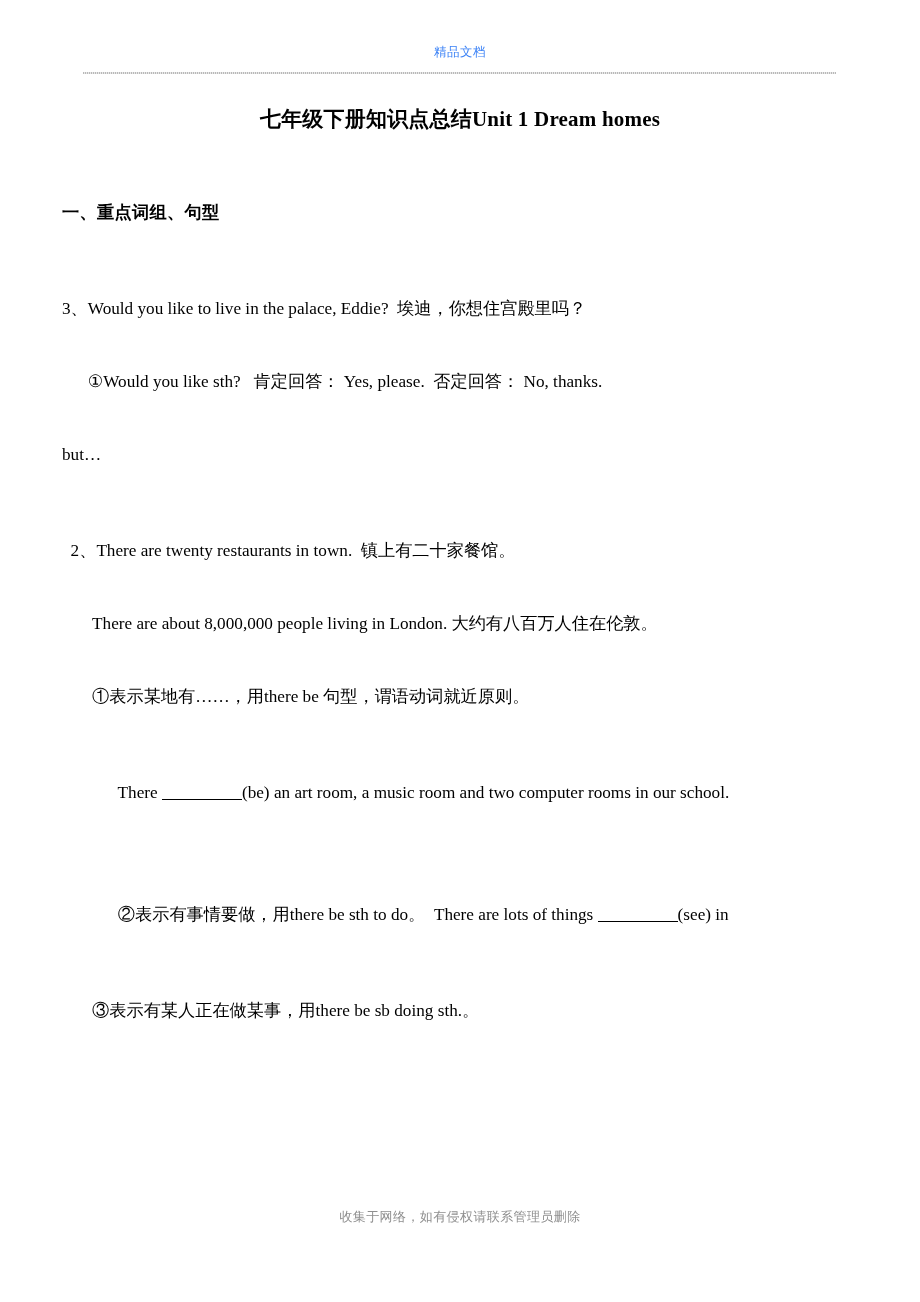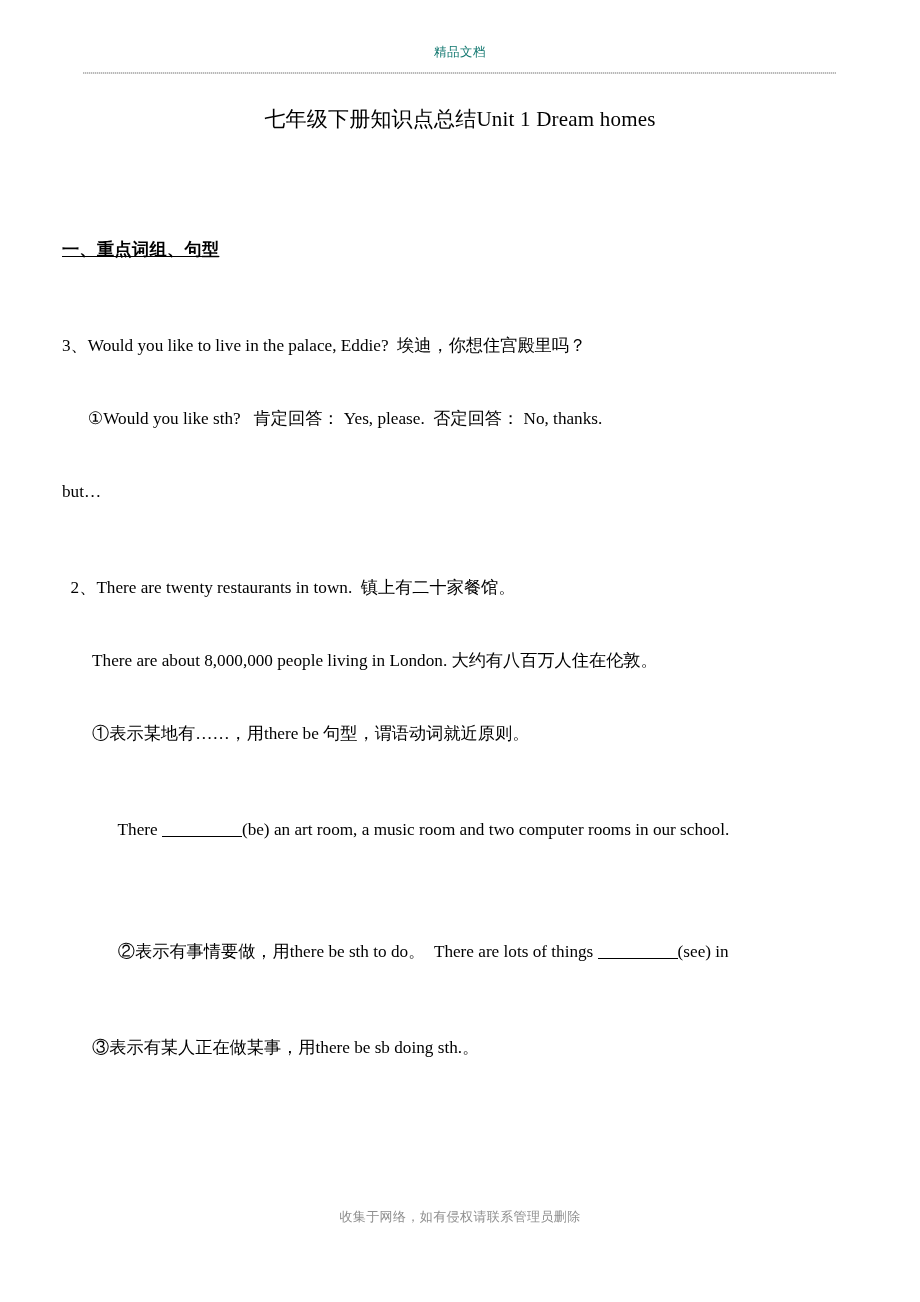--- a/index.html
+++ b/index.html
@@ -23,21 +23,21 @@
   }
 
   
   .doc-header {
     position: absolute;
     left: 83px;
     top: 46px;
     width: 754px;
     text-align: center;
     font-size: 12.5px;
-    color: #0f766e;
+    color: #3b82f6;
     letter-spacing: 0.5px;
     line-height: 1.1;
     font-family: Liberation Serif, serif;
   }
   .header-rule {
     position: absolute;
     left: 83px;
     top: 72px;
     width: 753px;
     height: 2px;
@@ -48,21 +48,21 @@
   }
 
   
   .doc-title {
     position: absolute;
     left: 60px;
     top: 92px;
     width: 800px;
     text-align: center;
     font-size: 21px;
-    font-weight: normal;
+    font-weight: bold;
     line-height: 1.25;
     letter-spacing: 0.2px;
   }
 
   
   .body-block {
     position: absolute;
     left: 62px;
     top: 128px;
     width: 800px;
@@ -71,24 +71,22 @@
     white-space: pre-wrap;
   }
 
   .ln {
     white-space: pre-wrap;
     min-height: 24.2px;
   }
 
   .sec-head {
     font-weight: bold;
-    text-decoration: underline;
     font-size: 17.2px;
     letter-spacing: 0.3px;
-    margin-top: 37px;
   }
   .blank-md { display: inline-block; width: 80px;  border-bottom: 1px solid #000; vertical-align: -2px; }
 
   
   .doc-footer {
     position: absolute;
     left: 83px;
     top: 1208px;
     width: 754px;
     text-align: center;

